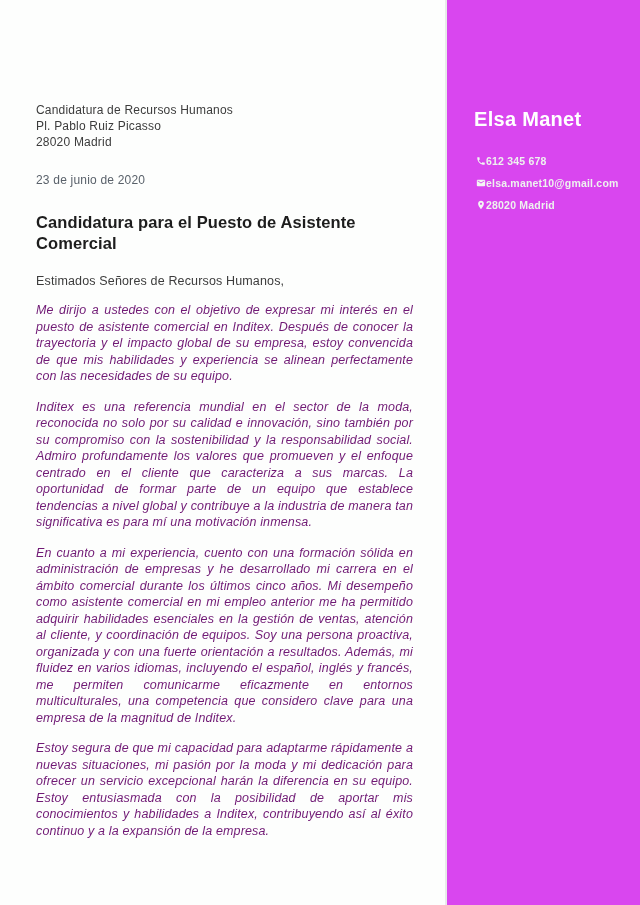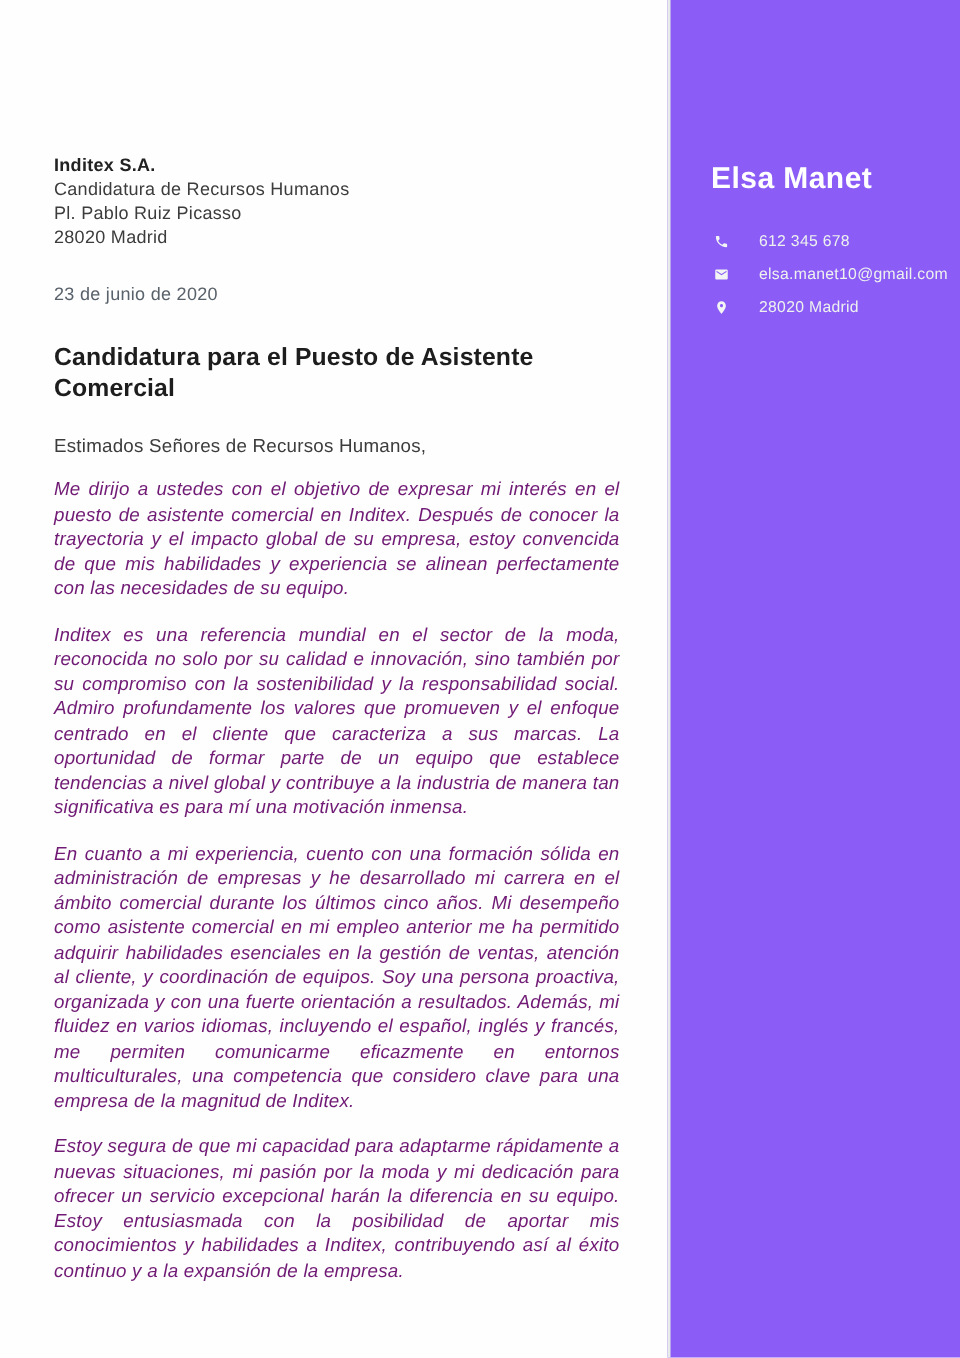--- a/index.html
+++ b/index.html
@@ -61,21 +61,21 @@
     letter-spacing: 0.15px;
     font-style: italic;
   }
   
   .sidebar {
     position: absolute;
     top: 0;
     right: 0;
     width: 195px;
     height: 905px;
-    background: #8b5cf6;
+    background: #d946ef;
     border-left: 2px solid #e7ece9;
     color: #ffffff;
   }
   .sidebar-name {
     position: absolute;
     left: 27px;
     top: 108px;
     font-size: 20px;
     font-weight: 700;
     letter-spacing: 0.3px;
@@ -83,22 +83,23 @@
   }
   .contact-list {
     position: absolute;
     left: 29px;
     top: 150px;
     width: 160px;
   }
   .contact-row {
     display: flex;
     align-items: center;
-    gap: 20px;
+    gap: 0;
     height: 22px;
+    font-weight: bold;
   }
   .contact-icon {
     width: 10px;
     height: 10px;
     flex: 0 0 10px;
     display: inline-flex;
     align-items: center;
     justify-content: center;
   }
   .contact-icon svg {
@@ -114,21 +115,20 @@
   }
 </style>
 </head>
 <body>
 
 <div class="page">
 
   <div class="main">
 
     <div class="recipient">
-      <div class="company">Inditex S.A.</div>
       <div>Candidatura de Recursos Humanos</div>
       <div>Pl. Pablo Ruiz Picasso</div>
       <div>28020 Madrid</div>
     </div>
 
     <div class="date">23 de junio de 2020</div>
 
     <h1 class="letter-title">Candidatura para el Puesto de Asistente Comercial</h1>
 
     <div class="salutation">Estimados Señores de Recursos Humanos,</div>

